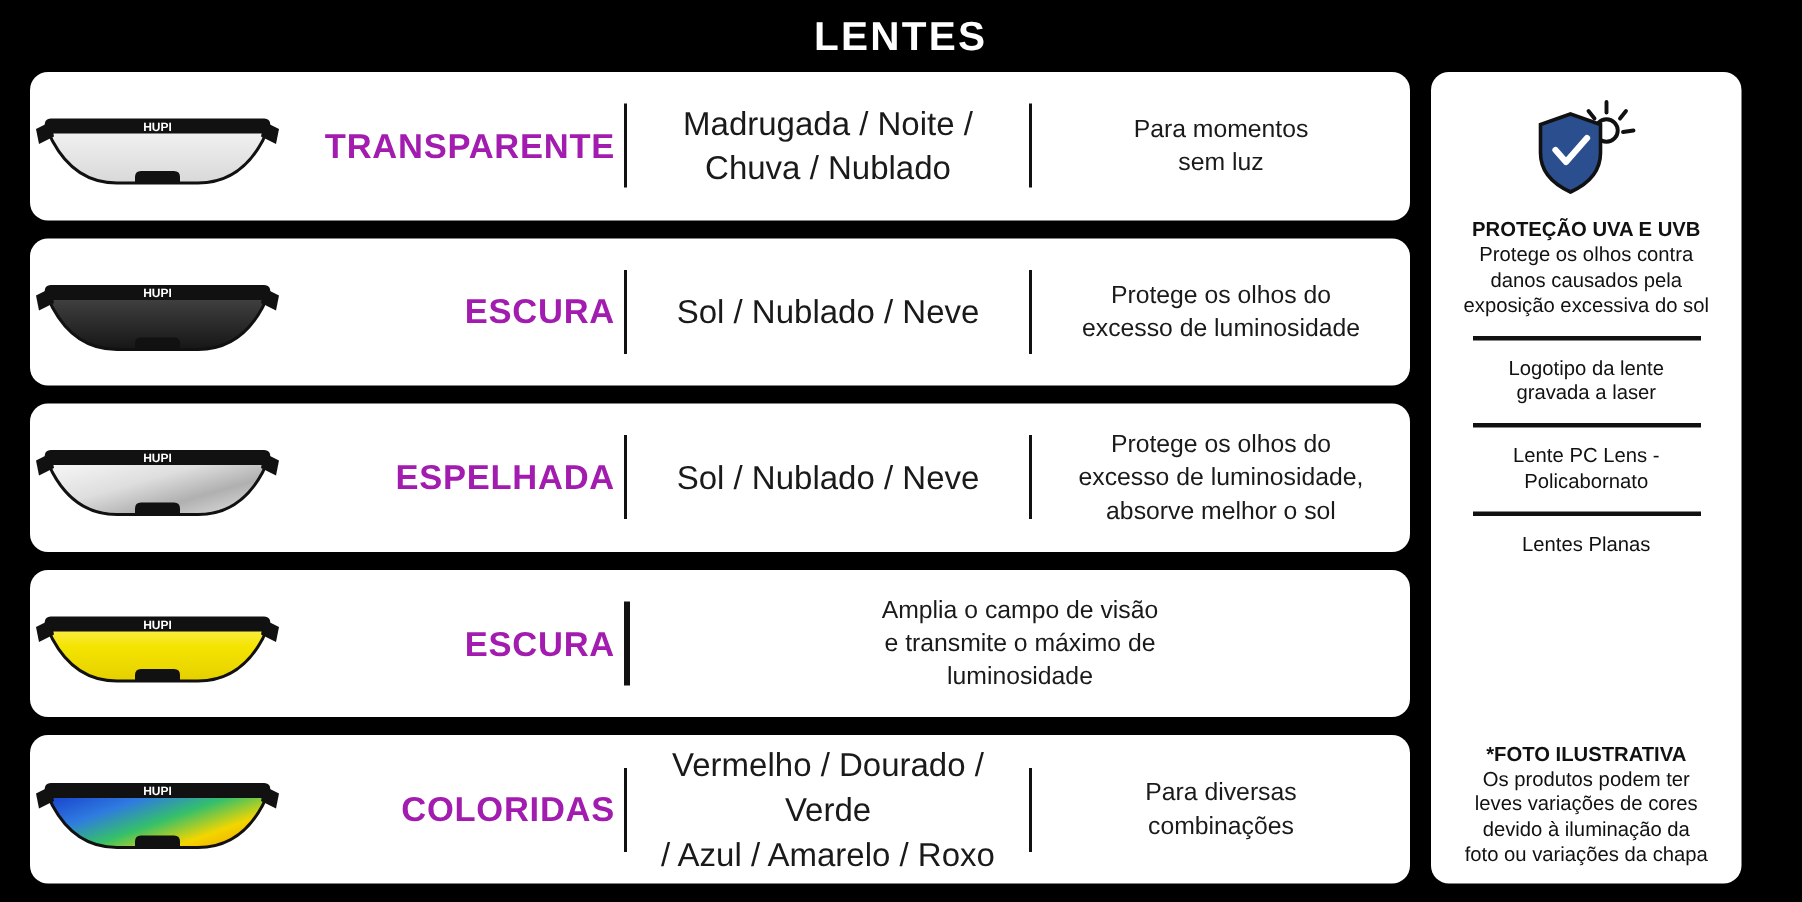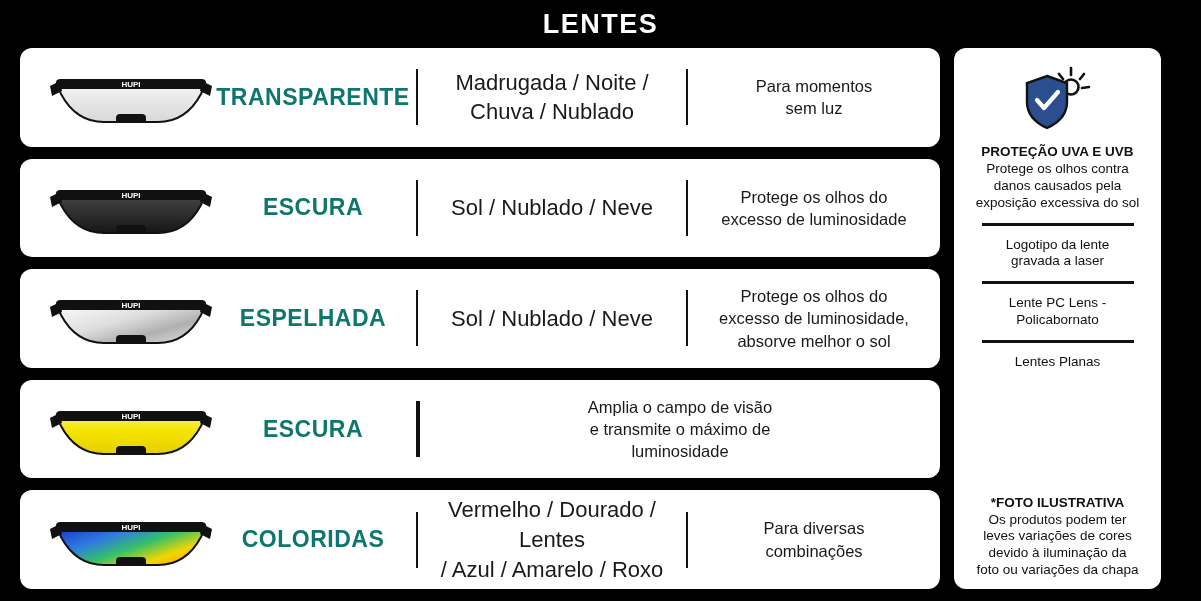--- a/index.html
+++ b/index.html
@@ -54,30 +54,30 @@
     background: #ffffff;
     border-radius: 12px;
     display: flex;
     align-items: center;
     overflow: hidden;
   }
   .cell-image {
     width: 196px;
     display: flex;
     align-items: center;
-    justify-content: flex-end;
+    justify-content: flex-start;
     flex: none;
   }
   .cell-name {
     width: 200px;
     flex: none;
-    text-align: center;
+    text-align: right;
     font-size: 23px;
     font-weight: bold;
-    color: #0f766e;
+    color: #a21caf;
     letter-spacing: 0.5px;
     padding-right: 6px;
   }
   .divider {
     width: 2px;
     height: 56px;
     background: #111;
     flex: none;
   }
   .cell-cond {
@@ -268,21 +268,21 @@
             <path d="M14 14 H156 Q160 14 159 19 L155 28 Q140 56 112 56 H58 Q30 56 15 28 L11 19 Q10 14 14 14 Z" fill="url(#g5)" stroke="#111" stroke-width="2"></path>
             <path d="M14 14 H156 Q160 14 159 19 L157 23 H13 L11 19 Q10 14 14 14 Z" fill="#111"></path>
             <path d="M4 20 L14 15 L16 25 L6 30 Z" fill="#111"></path>
             <path d="M166 20 L156 15 L154 25 L164 30 Z" fill="#111"></path>
             <path d="M74 48 h22 q4 0 4 4 v4 h-30 v-4 q0 -4 4 -4 Z" fill="#111"></path>
             <text x="85" y="21" font-family="Liberation Sans, sans-serif" font-size="8" font-weight="bold" fill="#ffffff" text-anchor="middle">HUPI</text>
           </svg>
         </div>
         <div class="cell-name">COLORIDAS</div>
         <div class="divider"></div>
-        <div class="cell-cond" style="white-space:pre-line">Vermelho / Dourado / Lentes
+        <div class="cell-cond" style="white-space:pre-line">Vermelho / Dourado / Verde
 / Azul / Amarelo / Roxo</div>
         <div class="divider"></div>
         <div class="cell-desc" style="white-space:pre-line">Para diversas
 combinações</div>
       </div>
 
     </div>
 
     <div class="right-col">
       <div class="info-panel">

